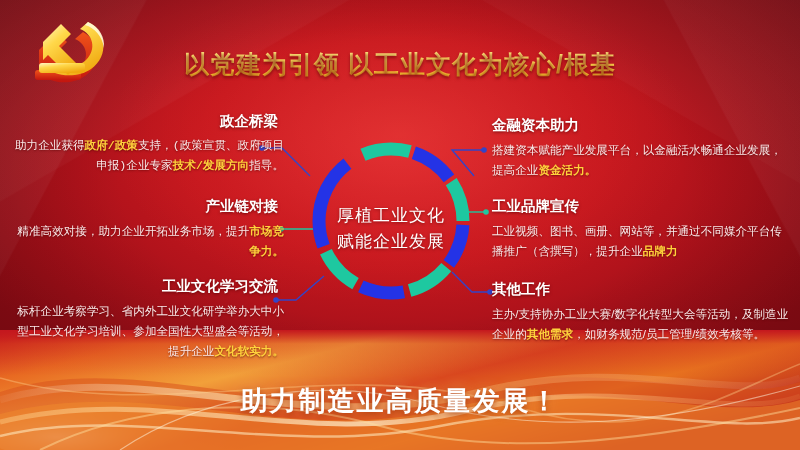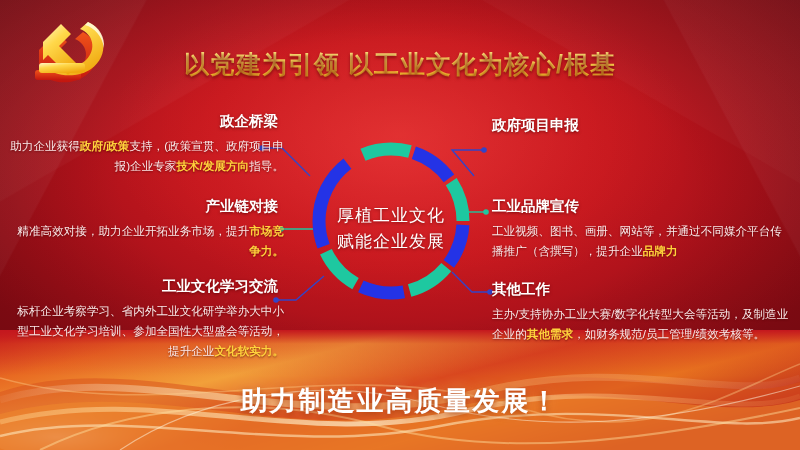--- a/index.html
+++ b/index.html
@@ -89,21 +89,21 @@
   .block .bd{
     font-size:11.6px; line-height:20px; color:#fbeaea;
     text-shadow:0 1px 2px rgba(70,0,0,0.6);
   }
   .block .bd .hi{ color:#ffd23c; font-weight:bold; }
   .left  { width:278px; text-align:right; }
   .left .bt { text-align:right; padding-right:6px; }
   .right { width:300px; text-align:left; }
 
   
-  #blk-gov   { left:6px;   top:112px; }
+  #blk-gov   { left:6px;   top:112px;font-family:Liberation Mono, monospace; }
   #blk-chain { left:6px;   top:197px; }
   #blk-learn { left:6px;   top:277px; }
   #blk-fin   { left:492px; top:116px; }
   #blk-brand { left:492px; top:197px; }
   #blk-other { left:492px; top:280px; }
 
   
   .slogan{
     position:absolute; left:0; top:383px; width:800px;
     text-align:center;
@@ -264,21 +264,22 @@
     <div class="bt">产业链对接</div>
     <div class="bd"><span>精准高效对接，助力企业开拓业务市场，提升</span><span class="hi">市场</span><span class="hi">竞争力。</span></div>
   </div>
 
   <div class="block left" id="blk-learn">
     <div class="bt">工业文化学习交流</div>
     <div class="bd"><span>标杆企业考察学习、省内外工业文化研学举办大中小型工业文化学习培训、参加全国性大型盛会等活动，提升企业</span><span class="hi">文化软实力。</span></div>
   </div>
 
   <div class="block right" id="blk-fin">
-    <div class="bt">政府项目申报</div>
+    <div class="bt">金融资本助力</div>
+    <div class="bd"><span>搭建资本赋能产业发展平台，以金融活水畅通企业发展，提高企业</span><span class="hi">资金</span><span class="hi">活力。</span></div>
   </div>
 
   <div class="block right" id="blk-brand">
     <div class="bt">工业品牌宣传</div>
     <div class="bd"><span>工业视频、图书、画册、网站等，并通过不同媒介平台传播推广（含撰写），提升企业</span><span class="hi">品牌</span><span class="hi">力</span></div>
   </div>
 
   <div class="block right" id="blk-other">
     <div class="bt">其他工作</div>
     <div class="bd"><span>主办/支持协办工业大赛/数字化转型大会等活动，及制造业企业的</span><span class="hi">其他需求</span><span>，如财务规范/员工管理/绩效考核等。</span></div>

